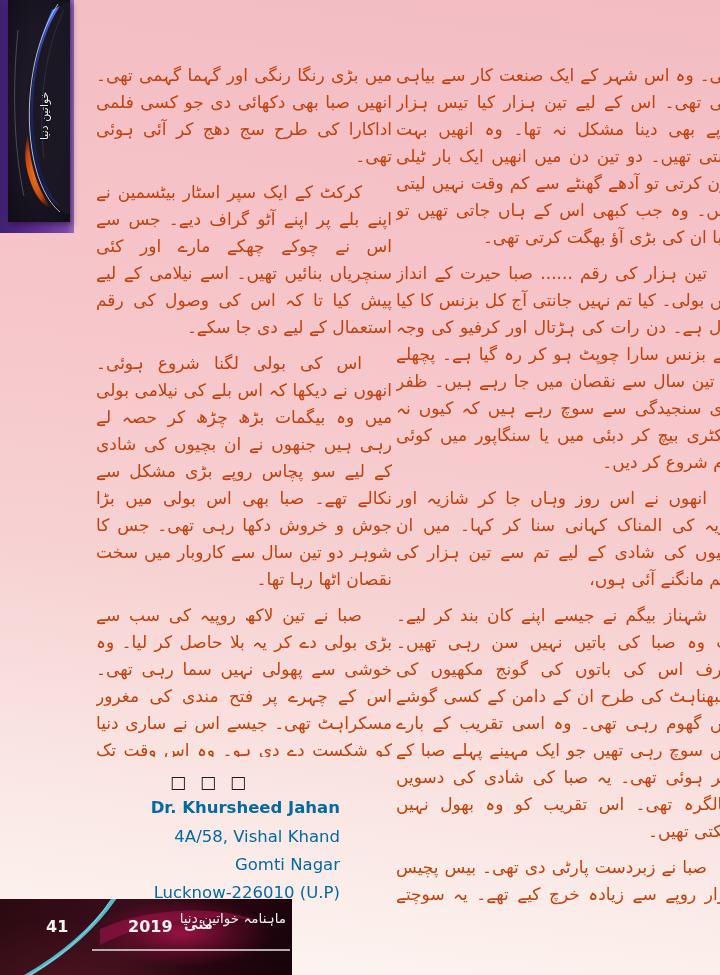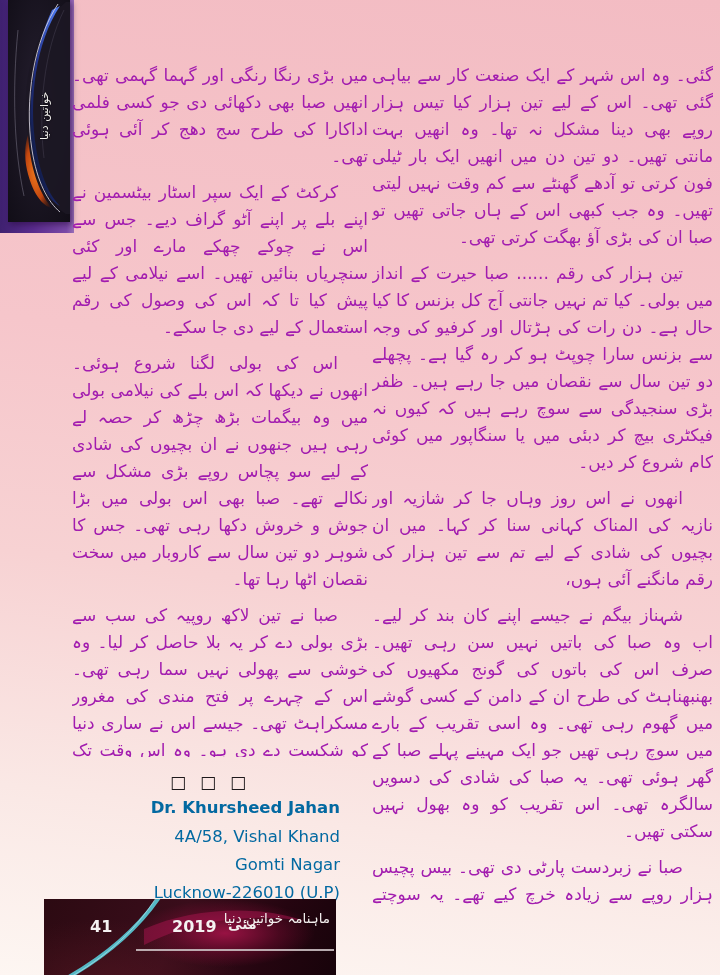--- a/index.html
+++ b/index.html
@@ -22,42 +22,41 @@
   .spine-label{
     position:absolute;left:30px;top:92px;height:76px;
     writing-mode:vertical-rl;transform:rotate(180deg);
     color:#f3f1ee;font-size:11px;letter-spacing:1px;direction:rtl;
     text-shadow:0 0 2px #000;
   }
   
   .story{position:absolute;top:0;left:0;width:720px;height:975px;}
   .col{
     position:absolute;direction:rtl;text-align:justify;
-    color:#a21caf;font-size:17px;line-height:27px;overflow:hidden;
+    color:#c2410c;font-size:17px;line-height:27px;overflow:hidden;margin-left:24px;
   }
   .col-right{left:372px;top:62px;width:341px;height:845px;}
   .col-left{left:72px;top:62px;width:296px;height:695px;}
   .para{margin:0 0 9px 0;text-indent:30px;}
   .para.cont{text-indent:0;}
   
   .end-marker{
     position:absolute;left:150px;top:772px;width:120px;text-align:center;
     font-size:17px;color:#1d181a;letter-spacing:4px;font-weight:bold;
   }
   .author-block{position:absolute;left:80px;top:798px;width:260px;color:#0369a1;text-align:right;}
   .author-name{font-weight:bold;font-size:16.5px;margin:0 0 10px 0;}
   .author-line{font-size:16.5px;margin:0 0 9px 0;}
   
   .footer-bar{
     position:absolute;left:0;top:899px;width:292px;height:76px;overflow:hidden;
     background:
       radial-gradient(ellipse 120px 45px at 62% 45%,rgba(170,20,75,.85) 0%,rgba(120,12,50,.45) 45%,rgba(0,0,0,0) 75%),
       radial-gradient(ellipse 200px 90px at 20% 110%,rgba(90,25,35,.5) 0%,rgba(0,0,0,0) 70%),
       linear-gradient(115deg,#2c0a12 0%,#3a0d1b 45%,#250510 75%,#17030a 100%);
-    margin-left: 44px;
   }
   .footer-bar svg{position:absolute;left:0;top:0;}
   .footer-page-num{position:absolute;left:46px;top:18px;color:#f5f2f2;font-weight:bold;font-size:16px;}
   .footer-year{position:absolute;left:128px;top:18px;color:#f5f2f2;font-weight:bold;font-size:16px;}
   .footer-month{position:absolute;left:184px;top:17px;color:#f3efee;font-size:14px;direction:rtl;font-weight:bold;}
   .footer-mag{position:absolute;right:6px;top:11px;color:#f3efee;font-size:13.5px;direction:rtl;}
   .footer-rule{position:absolute;left:92px;top:50px;width:198px;height:2px;background:#c9bcc0;opacity:.9;}
 </style>
 </head>
 <body>

